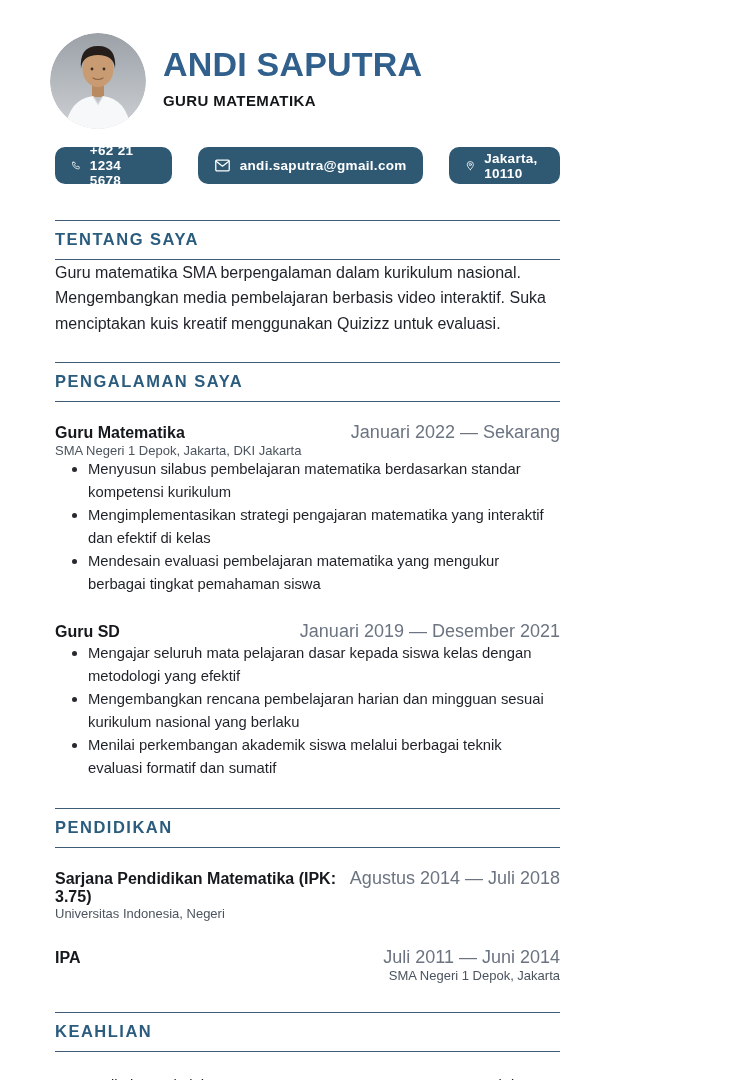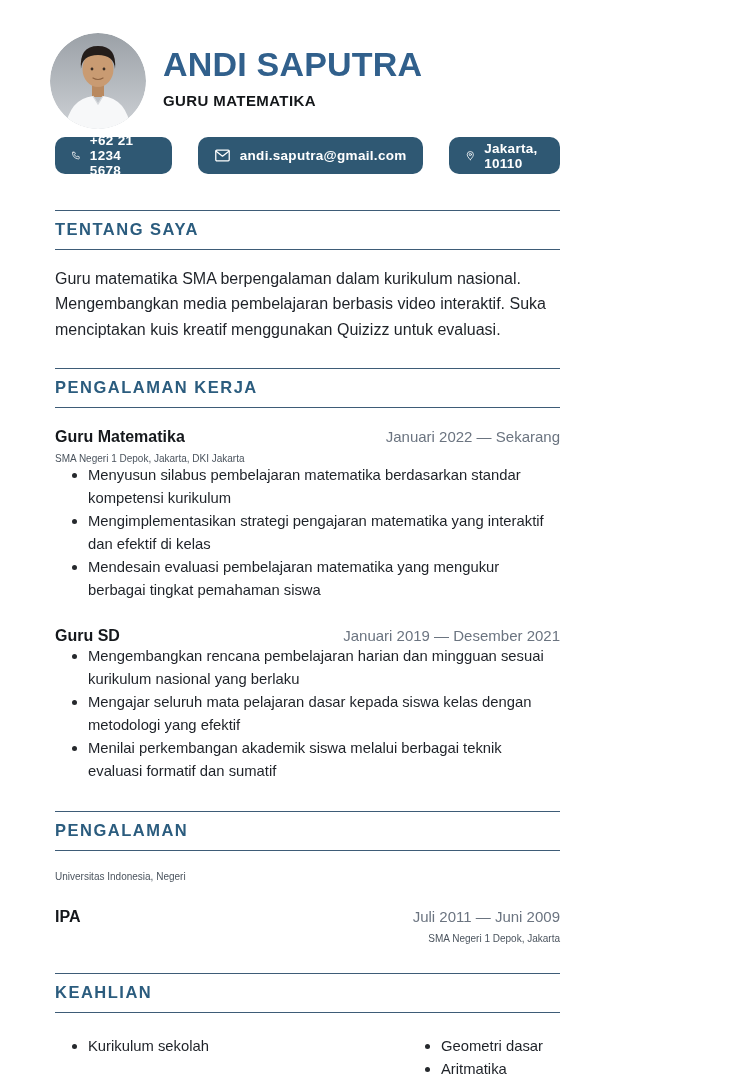--- a/index.html
+++ b/index.html
@@ -13,39 +13,39 @@
   .page{position:relative;width:602px;height:1080px;background:#fff;overflow:hidden;
         padding:33px 42px 4px 55px;}
   
   .header{display:flex;align-items:flex-start;}
   .photo{width:96px;height:96px;border-radius:50%;overflow:hidden;flex:0 0 96px;margin-left:-5px;}
   .photo svg{display:block;width:96px;height:96px;}
   .header-text{padding:14px 0 0 17px;}
   h1{font-size:34px;line-height:1;font-weight:bold;color:var(--accent-name);letter-spacing:0.2px;}
   .role{margin-top:11px;font-size:15px;font-weight:bold;color:#14171a;letter-spacing:0.4px;}
   
-  .contact-row{display:flex;gap:26px;margin-top:8px;}
+  .contact-row{display:flex;gap:26px;margin-top:18px;}
   .pill{display:inline-flex;align-items:center;gap:9px;height:37px;padding:0 16px;
         background:var(--pill-bg);color:var(--pill-text);border-radius:10px;
         font-size:13.5px;font-weight:bold;letter-spacing:0.3px;text-decoration:none;}
   .pill svg{display:block;width:17px;height:17px;stroke:#fff;fill:none;stroke-width:1.8;
         stroke-linecap:round;stroke-linejoin:round;}
   
   .section{margin-top:36px;}
   .sec-heading{border-top:1.5px solid var(--rule);border-bottom:1.5px solid var(--rule);
         padding:9px 0 10px;font-size:16.5px;font-weight:bold;color:var(--accent-heading);
         letter-spacing:1.5px;margin-top:11px;}
-  .about-text{margin-top:16px;font-size:16px;line-height:1.58;color:var(--text);}
+  .about-text{margin-top:0;font-size:16px;line-height:1.58;color:var(--text);}
   .sec-exp{margin-top:26px;}
   .job{margin-top:20px;}
   .job + .job{margin-top:25px;}
   .job-row{display:flex;justify-content:space-between;align-items:baseline;}
   .job-title{font-size:16px;font-weight:bold;color:var(--title);}
-  .job-date{font-size:15px;color:var(--date);white-space:nowrap;}
-  .job-company{margin-top:7px;font-size:10px;color:var(--muted);}
+  .job-date{font-size:18px;color:var(--date);white-space:nowrap;}
+  .job-company{font-size:13px;color:var(--muted);}
   ul.bullets{list-style:none;margin-top:0;}
   ul.bullets li{position:relative;padding-left:33px;font-size:14.8px;line-height:23px;color:var(--text);}
   ul.bullets li::before{content:"";position:absolute;left:17px;top:9px;width:5px;height:5px;
         border-radius:50%;background:#26292d;}
   .sec-edu{margin-top:28px;}
   .edu{margin-top:20px;}
   .edu + .edu{margin-top:26px;text-align:right;}
   .sec-skills{margin-top:29px;}
   .skills{display:flex;margin-top:22px;}
   .skills ul.bullets{margin-top:0;}
@@ -110,59 +110,63 @@
       <span>Jakarta, 10110</span>
     </a>
   </div>
 
   <div class="section">
     <div class="sec-heading">TENTANG SAYA</div>
     <p class="about-text">Guru matematika SMA berpengalaman dalam kurikulum nasional. Mengembangkan media pembelajaran berbasis video interaktif. Suka menciptakan kuis kreatif menggunakan Quizizz untuk evaluasi.</p>
   </div>
 
   <div class="section sec-exp">
-    <div class="sec-heading">PENGALAMAN KERJA</div>
+    <div class="sec-heading">PENGALAMAN SAYA</div>
 
     <div class="job">
       <div class="job-row">
         <span class="job-title">Guru Matematika</span>
         <span class="job-date">Januari 2022 — Sekarang</span>
       </div>
       <div class="job-company">SMA Negeri 1 Depok, Jakarta, DKI Jakarta</div>
       <ul class="bullets">
         <li>Menyusun silabus pembelajaran matematika berdasarkan standar kompetensi kurikulum</li>
         <li>Mengimplementasikan strategi pengajaran matematika yang interaktif dan efektif di kelas</li>
         <li>Mendesain evaluasi pembelajaran matematika yang mengukur berbagai tingkat pemahaman siswa</li>
       </ul>
     </div>
 
     <div class="job">
       <div class="job-row">
         <span class="job-title">Guru SD</span>
         <span class="job-date">Januari 2019 — Desember 2021</span>
       </div>
       <ul class="bullets">
+        <li>Mengajar seluruh mata pelajaran dasar kepada siswa kelas dengan metodologi yang efektif</li>
         <li>Mengembangkan rencana pembelajaran harian dan mingguan sesuai kurikulum nasional yang berlaku</li>
-        <li>Mengajar seluruh mata pelajaran dasar kepada siswa kelas dengan metodologi yang efektif</li>
         <li>Menilai perkembangan akademik siswa melalui berbagai teknik evaluasi formatif dan sumatif</li>
       </ul>
     </div>
   </div>
 
   <div class="section sec-edu">
-    <div class="sec-heading">PENGALAMAN</div>
+    <div class="sec-heading">PENDIDIKAN</div>
 
     <div class="edu">
+      <div class="job-row">
+        <span class="job-title">Sarjana Pendidikan Matematika (IPK: 3.75)</span>
+        <span class="job-date">Agustus 2014 — Juli 2018</span>
+      </div>
       <div class="job-company">Universitas Indonesia, Negeri</div>
     </div>
 
     <div class="edu">
       <div class="job-row">
         <span class="job-title">IPA</span>
-        <span class="job-date">Juli 2011 — Juni 2009</span>
+        <span class="job-date">Juli 2011 — Juni 2014</span>
       </div>
       <div class="job-company">SMA Negeri 1 Depok, Jakarta</div>
     </div>
   </div>
 
   <div class="section sec-skills">
     <div class="sec-heading">KEAHLIAN</div>
     <div class="skills">
       <ul class="bullets skills-col-left">
         <li>Kurikulum sekolah</li>

